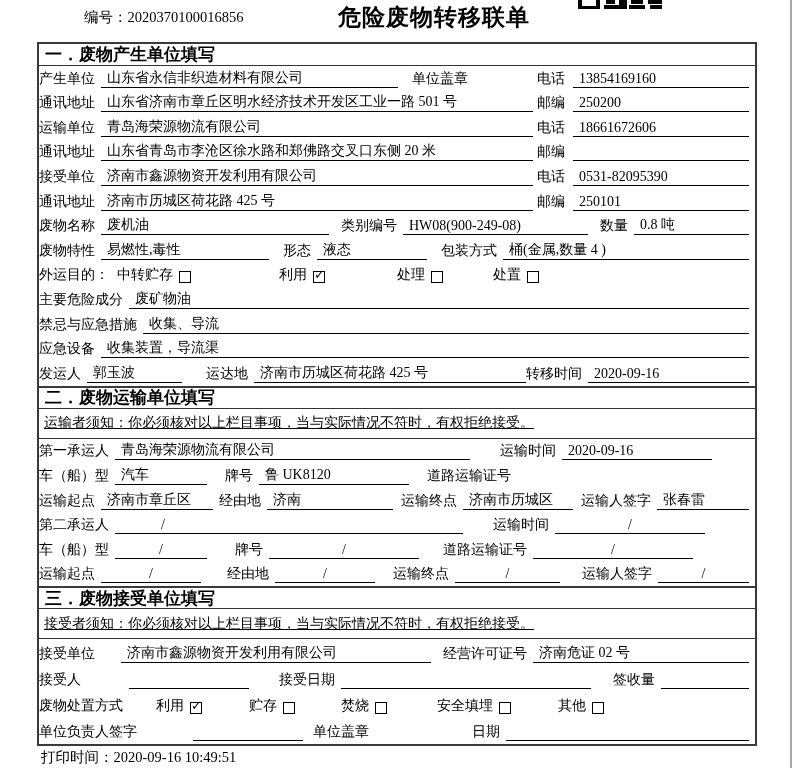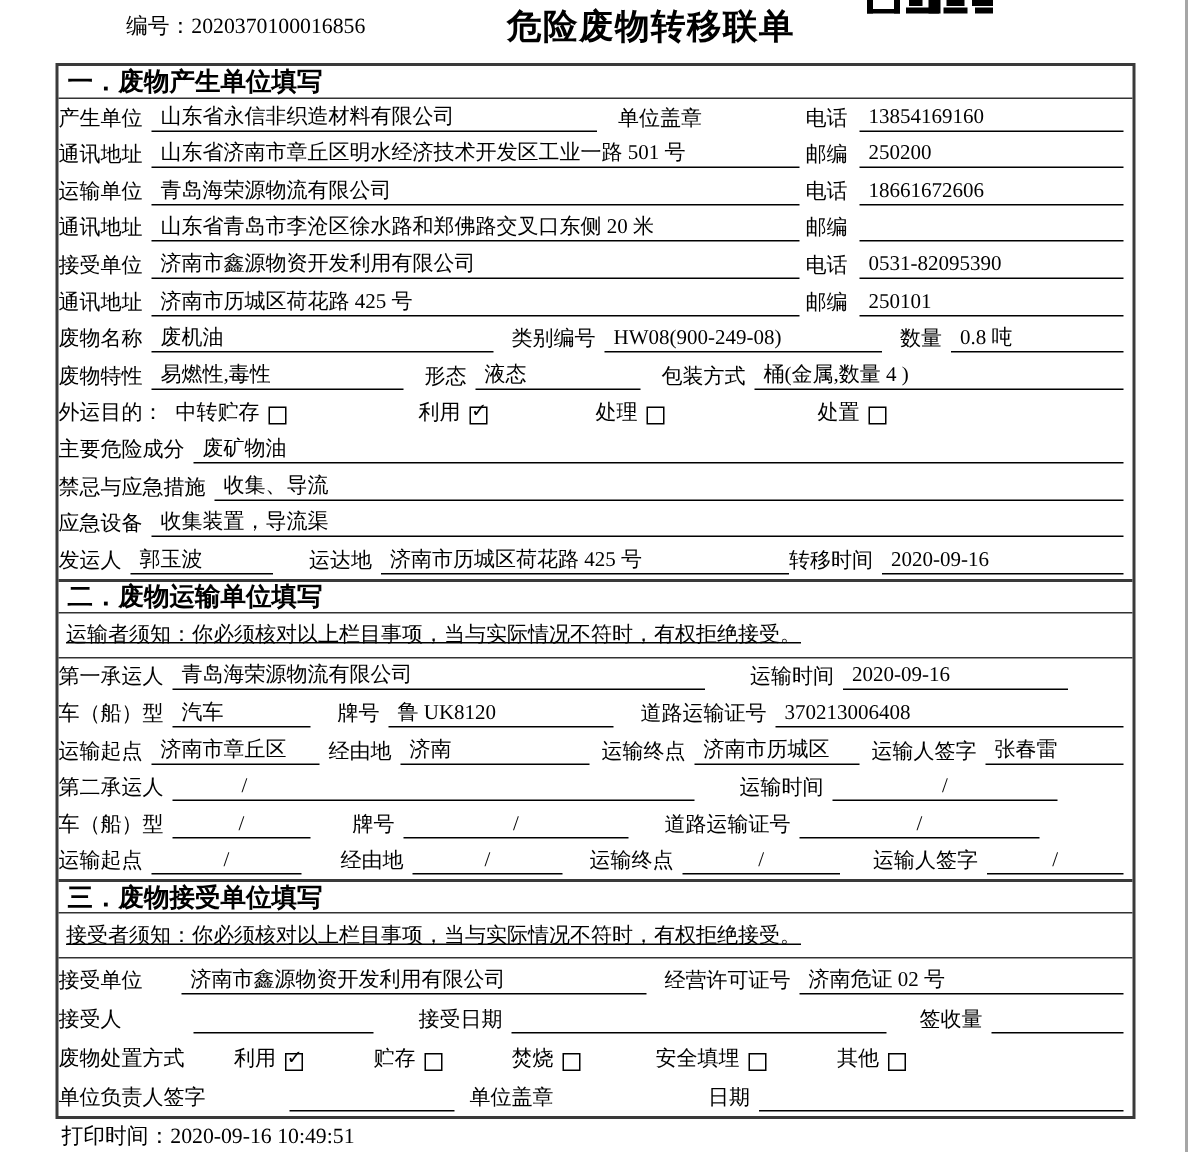--- a/index.html
+++ b/index.html
@@ -141,21 +141,21 @@
       <span class="cb"></span>
     </span>
     <span class="opt" style="margin-left:88px">
       <span class="lbl">利用</span>
       <span class="cb checked"></span>
     </span>
     <span class="opt" style="margin-left:72px">
       <span class="lbl">处理</span>
       <span class="cb"></span>
     </span>
-    <span class="opt" style="margin-left:102px">
+    <span class="opt" style="margin-left:50px">
       <span class="lbl">处置</span>
       <span class="cb"></span>
     </span>
   </div>
 
   <div class="row">
     <span class="lbl">主要危险成分</span>
     <span class="ul grow">废矿物油</span>
   </div>
 
@@ -187,21 +187,20 @@
     <span class="lbl" style="margin-left:30px">运输时间</span>
     <span class="ul" style="width:150px">2020-09-16</span>
   </div>
 
   <div class="row">
     <span class="lbl">车（船）型</span>
     <span class="ul" style="width:92px">汽车</span>
     <span class="lbl" style="margin-left:18px">牌号</span>
     <span class="ul" style="width:150px">鲁 UK8120</span>
     <span class="lbl" style="margin-left:18px">道路运输证号</span>
-    <span class="ul grow">370213006408</span>
   </div>
 
   <div class="row">
     <span class="lbl">运输起点</span>
     <span class="ul" style="width:112px">济南市章丘区</span>
     <span class="lbl" style="margin-left:6px">经由地</span>
     <span class="ul" style="width:126px">济南</span>
     <span class="lbl" style="margin-left:8px">运输终点</span>
     <span class="ul" style="width:110px">济南市历城区</span>
     <span class="lbl" style="margin-left:8px">运输人签字</span>

